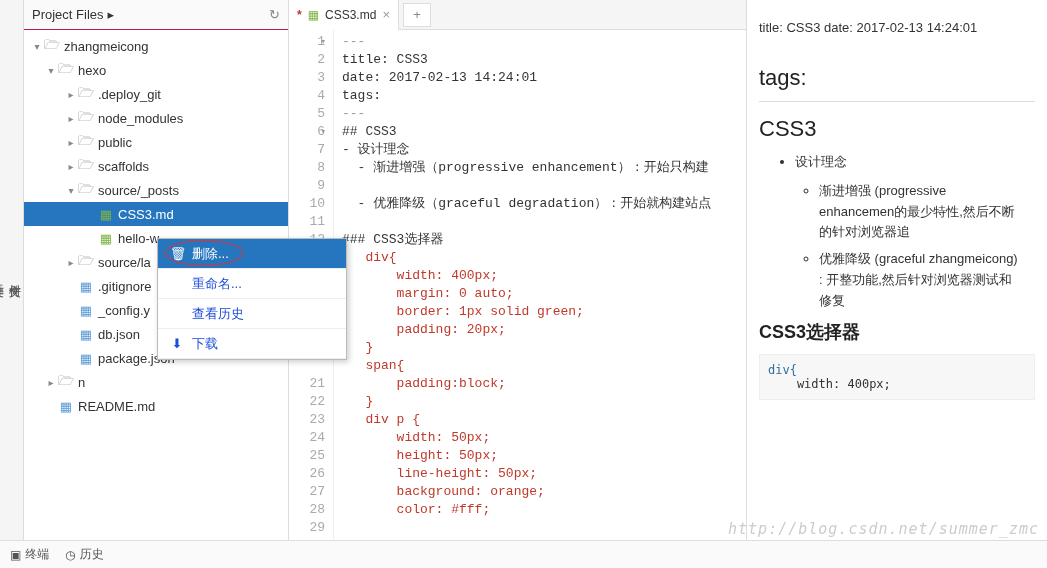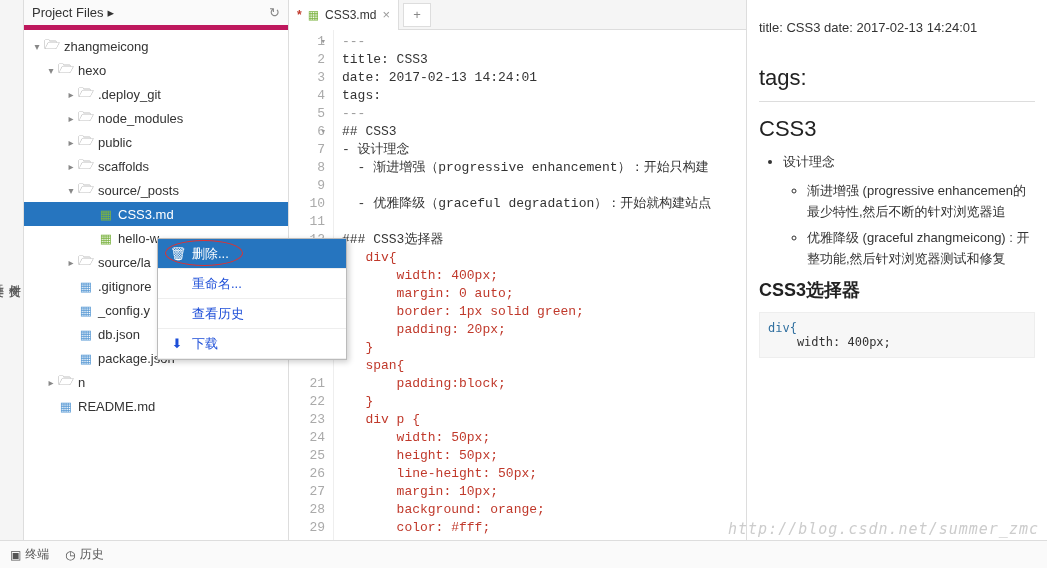--- a/index.html
+++ b/index.html
@@ -2,21 +2,21 @@
 <html><head>
 <meta charset="utf-8">
 <style>
 * { margin: 0; padding: 0; box-sizing: border-box; }
 body { font-family: -apple-system, "Segoe UI", Arial, sans-serif; font-size: 13px; color: #333; background: #fff; width: 1047px; height: 568px; overflow: hidden; position: relative; }
 .main-layout { display: flex; height: 540px; }
 .sidebar-tabs { width: 24px; background: #f5f5f5; border-right: 1px solid #ddd; display: flex; flex-direction: column; align-items: center; padding-top: 30px; writing-mode: vertical-rl; font-size: 12px; color: #555; }
 .sidebar-tabs .tab { margin-bottom: 20px; cursor: pointer; }
 .sidebar-tabs .tab.active { font-weight: 500; }
 .file-panel { width: 265px; background: #fff; border-right: 1px solid #ddd; display: flex; flex-direction: column; }
-.file-panel-header { height: 30px; display: flex; align-items: center; justify-content: space-between; padding: 0 8px; border-bottom: 5px solid #be185d; background: #fafafa; }
+.file-panel-header { height: 30px; display: flex; align-items: center; justify-content: space-between; padding: 0 8px; border-bottom: 1px solid #be185d; background: #fafafa; }
 .file-panel-title { font-size: 13px; color: #333; display: flex; align-items: center; gap: 4px; cursor: pointer; }
 .file-tree { flex: 1; overflow-y: auto; padding: 4px 0; }
 .tree-item { display: flex; align-items: center; height: 24px; padding-left: 6px; cursor: pointer; white-space: nowrap; font-size: 13px; }
 .tree-item.selected { background: #2675bf; color: #fff; }
 .tree-item .chevron { width: 14px; text-align: center; color: #888; font-size: 10px; }
 .tree-item.selected .chevron { color: #fff; }
 .tree-item .icon { width: 16px; text-align: center; margin-right: 4px; }
 .folder-icon { color: #888; }
 .indent-1 { padding-left: 20px; }
 .indent-2 { padding-left: 40px; }
@@ -35,21 +35,21 @@
 .code-area { flex: 1; padding: 3px 0 0 8px; overflow: hidden; }
 .code-line { height: 18px; line-height: 18px; white-space: pre; }
 .c-gray { color: #999; }
 .c-red { color: #c0392b; }
 .c-black { color: #333; }
 .preview-panel { width: 300px; padding: 20px 12px; overflow: hidden; font-size: 13px; color: #333; }
 .preview-panel h2 { font-size: 22px; font-weight: normal; margin: 14px 0 10px; color: #222; }
 .preview-panel h3 { font-size: 18px; font-weight: bold; margin: 8px 0 10px; color: #222; }
 .preview-panel hr { border: none; border-top: 1px solid #ddd; margin: 8px 0 14px; }
 .preview-panel ul { padding-left: 24px; margin: 8px 0; }
-.preview-panel li { margin: 6px 0; line-height: 1.6; }
+.preview-panel li { margin: 6px 12px; line-height: 1.6; }
 .preview-code { background: #f7f7f7; border: 1px solid #eee; padding: 8px; font-family: Consolas, monospace; font-size: 12px; margin-top: 8px; }
 .preview-code .kw { color: #2f6f9f; }
 .context-menu { position: absolute; left: 157px; top: 238px; width: 190px; background: #fff; border: 1px solid #bbb; box-shadow: 2px 2px 6px rgba(0,0,0,0.2); z-index: 100; }
 .context-menu-item { height: 30px; display: flex; align-items: center; padding: 0 12px; gap: 8px; cursor: pointer; font-size: 13px; color: #1d4ed8; border-bottom: 1px solid #eee; }
 .context-menu-item.highlighted { background: #2675bf; color: #fff; }
 .context-menu-item .menu-icon { width: 14px; text-align: center; }
 .red-circle { position: absolute; left: 165px; top: 240px; width: 78px; height: 26px; border: 1px solid #d33; border-radius: 50%; pointer-events: none; z-index: 101; }
 .status-bar { height: 28px; border-top: 1px solid #ddd; background: #fafafa; display: flex; align-items: center; padding: 0 10px; gap: 16px; font-size: 12px; color: #555; }
 .status-item { display: flex; align-items: center; gap: 4px; cursor: pointer; }
 .watermark { position: absolute; right: 8px; bottom: 30px; color: #ccc; font-family: monospace; font-size: 15px; font-style: italic; letter-spacing: 1px; pointer-events: none; }
@@ -216,21 +216,20 @@
           <div class="code-line c-red">       border: 1px solid green;</div>
           <div class="code-line c-red">       padding: 20px;</div>
           <div class="code-line c-red">   }</div>
           <div class="code-line c-red">   span{</div>
           <div class="code-line c-red">       padding:block;</div>
           <div class="code-line c-red">   }</div>
           <div class="code-line c-red">   div p {</div>
           <div class="code-line c-red">       width: 50px;</div>
           <div class="code-line c-red">       height: 50px;</div>
           <div class="code-line c-red">       line-height: 50px;</div>
-          <div class="code-line c-red">       margin: 10px;</div>
           <div class="code-line c-red">       background: orange;</div>
           <div class="code-line c-red">       color: #fff;</div>
         </div>
     </div>
   </div>
 
   <div class="preview-panel">
     <div style="margin-bottom:30px">title: CSS3 date: 2017-02-13 14:24:01</div>
     <h2>tags:</h2>
     <hr>

